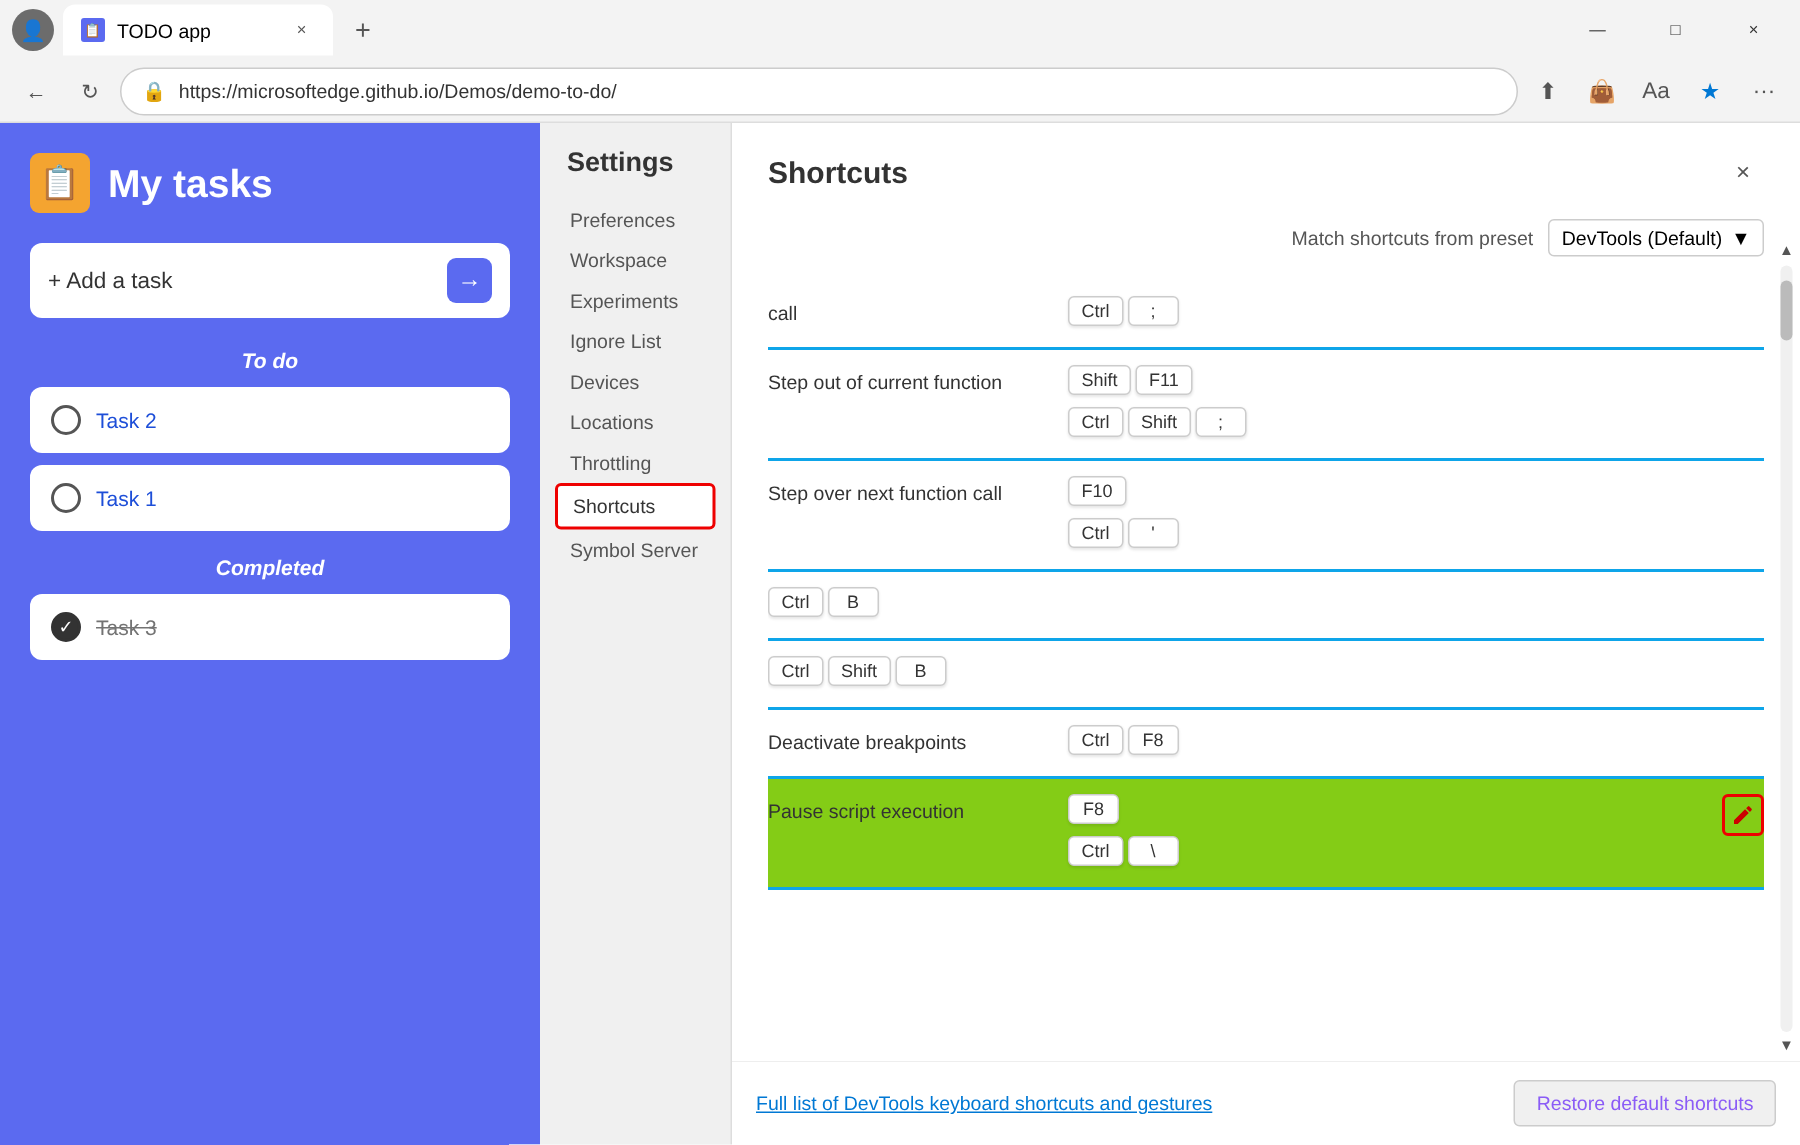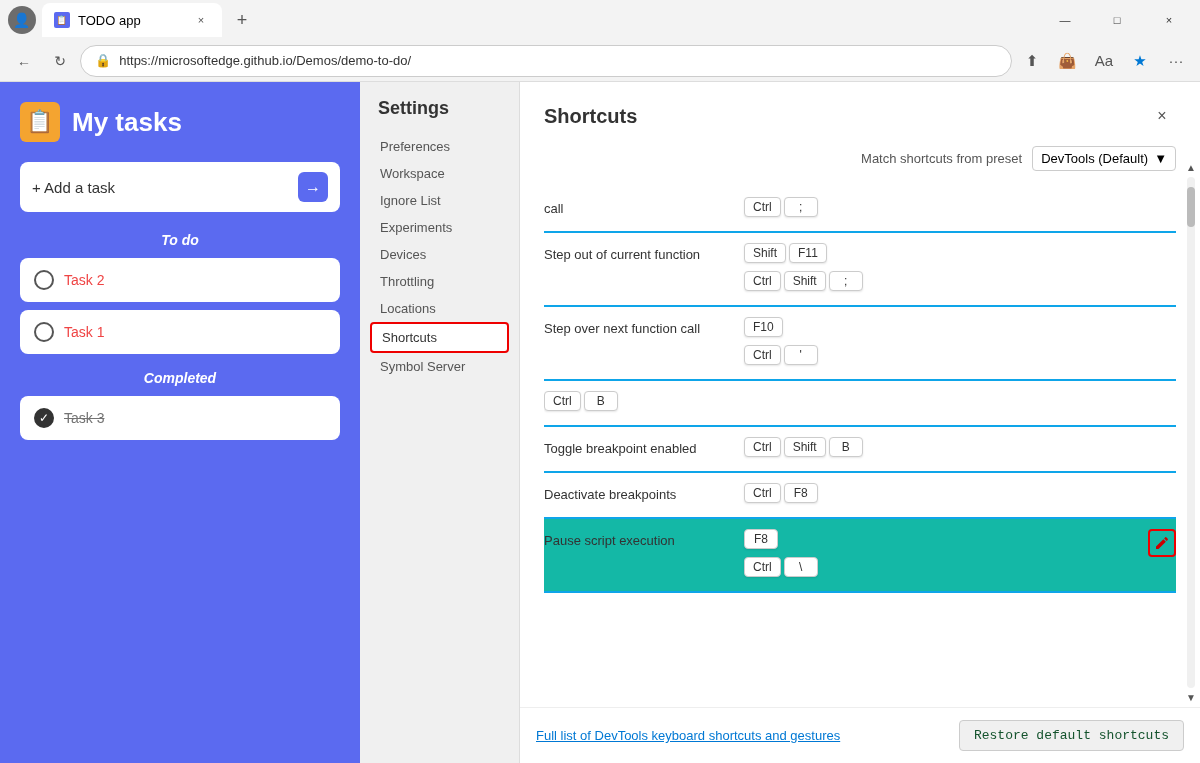--- a/index.html
+++ b/index.html
@@ -33,49 +33,49 @@
     .todo-header { display: flex; align-items: center; gap: 12px; margin-bottom: 20px; }
     .todo-icon { width: 40px; height: 40px; background: #f4a430; border-radius: 6px; display: flex; align-items: center; justify-content: center; font-size: 22px; }
     .todo-title { color: white; font-size: 26px; font-weight: 700; }
     .add-task { background: white; border-radius: 8px; padding: 10px 12px; display: flex; align-items: center; gap: 10px; margin-bottom: 20px; }
     .add-task-text { flex: 1; color: #333; font-size: 15px; }
     .add-task-btn { width: 30px; height: 30px; background: #5b6af0; border-radius: 6px; display: flex; align-items: center; justify-content: center; color: white; font-size: 16px; cursor: pointer; }
     .section-title { color: white; font-size: 14px; font-weight: 600; text-align: center; margin-bottom: 10px; font-style: italic; }
     .task-item { background: white; border-radius: 8px; padding: 12px 14px; display: flex; align-items: center; gap: 10px; margin-bottom: 8px; }
     .task-checkbox { width: 20px; height: 20px; border: 2px solid #555; border-radius: 50%; flex-shrink: 0; }
     .task-checkbox.checked { background: #333; border-color: #333; display: flex; align-items: center; justify-content: center; color: white; font-size: 12px; }
-    .task-label { font-size: 14px; color: #ef4444; }
+    .task-label { font-size: 14px; color: #1d4ed8; }
     .task-label.completed { text-decoration: line-through; color: #737373; }
     .completed-section { margin-top: 16px; }
 
     
-    .settings-panel { width: 160px; background: #f0f0f0; padding: 16px 10px; flex-shrink: 0; border-right: 1px solid #ddd; }
+    .settings-panel { width: 128px; background: #f0f0f0; padding: 16px 10px; flex-shrink: 0; border-right: 1px solid #ddd; }
     .settings-title { font-size: 18px; font-weight: 600; color: #333; margin-bottom: 14px; padding-left: 8px; }
     .settings-menu-item { padding: 6px 10px; color: #555; font-size: 13px; cursor: pointer; border-radius: 4px; }
     .settings-menu-item.active { background: white; border: 2px solid #e00; color: #333; font-weight: 500; border-radius: 4px; }
 
     
     .shortcuts-panel { flex: 1; background: white; padding: 20px 24px; overflow-y: hidden; position: relative; }
     .shortcuts-header { display: flex; align-items: center; justify-content: space-between; margin-bottom: 16px; }
     .shortcuts-title { font-size: 20px; font-weight: 600; color: #333; }
     .close-btn { width: 28px; height: 28px; display: flex; align-items: center; justify-content: center; cursor: pointer; color: #555; font-size: 16px; border-radius: 4px; }
     .preset-row { display: flex; align-items: center; justify-content: flex-end; gap: 10px; margin-bottom: 16px; }
     .preset-label { color: #555; font-size: 13px; }
     .preset-select { border: 1px solid #ccc; border-radius: 4px; padding: 4px 8px; font-size: 13px; background: white; cursor: pointer; display: flex; align-items: center; gap: 6px; }
     .shortcuts-list { overflow-y: auto; height: calc(100% - 120px); }
     .shortcut-row { display: flex; align-items: flex-start; padding: 10px 0; border-bottom: 2px solid #0ea5e9; }
-    .shortcut-row.highlighted { background: #14b8a6; padding: 10px 8px; border-radius: 4px; margin: 0 -8px; }
+    .shortcut-row.highlighted { background: #84cc16; padding: 10px 8px; border-radius: 4px; margin: 0 -8px; }
     .shortcut-name { width: 200px; flex-shrink: 0; color: #333; font-size: 13px; line-height: 1.5; padding-top: 2px; }
     .shortcut-keys { flex: 1; display: flex; flex-wrap: wrap; gap: 4px; align-items: flex-end; }
     .shortcut-keys-group { display: flex; gap: 3px; align-items: center; margin-bottom: 4px; width: 100%; }
     .key { border: 1px solid #ccc; border-radius: 4px; padding: 2px 8px; font-size: 12px; color: #333; background: white; min-width: 34px; text-align: center; display: inline-block; box-shadow: 0 1px 2px rgba(0,0,0,0.1); }
     .edit-icon-btn { width: 28px; height: 28px; display: flex; align-items: center; justify-content: center; cursor: pointer; color: #555; border: 2px solid #e00; border-radius: 4px; margin-left: auto; flex-shrink: 0; }
     .shortcuts-footer { position: absolute; bottom: 0; left: 0; right: 0; padding: 12px 16px; display: flex; align-items: center; justify-content: space-between; border-top: 1px solid #eee; background: white; }
     .full-list-link { color: #0078d4; font-size: 13px; text-decoration: underline; cursor: pointer; }
-    .restore-btn { background: #f0f0f0; border: 1px solid #ccc; border-radius: 4px; padding: 7px 14px; font-size: 13px; cursor: pointer; color: #14532d; font-family: Liberation Mono, monospace; }
+    .restore-btn { background: #f0f0f0; border: 1px solid #ccc; border-radius: 4px; padding: 7px 14px; font-size: 13px; cursor: pointer; color: #8b5cf6; }
     .scrollbar-area { position: absolute; right: 4px; top: 80px; bottom: 60px; width: 10px; display: flex; flex-direction: column; align-items: center; }
     .scroll-up { color: #555; font-size: 10px; cursor: pointer; }
     .scroll-track { flex: 1; width: 8px; background: #f0f0f0; border-radius: 4px; margin: 4px 0; position: relative; }
     .scroll-thumb { width: 8px; height: 40px; background: #bbb; border-radius: 4px; position: absolute; top: 10px; }
     .scroll-down { color: #555; font-size: 10px; cursor: pointer; }
   </style>
 </head>
 <body>
 
 <div class="browser-chrome">
@@ -140,25 +140,25 @@
         <div class="task-checkbox checked">✓</div>
         <span class="task-label completed">Task 3</span>
       </div>
     </div>
   </div>
 
   <div class="settings-panel">
     <div class="settings-title">Settings</div>
     <div class="settings-menu-item">Preferences</div>
     <div class="settings-menu-item">Workspace</div>
+    <div class="settings-menu-item">Experiments</div>
     <div class="settings-menu-item">Ignore List</div>
-    <div class="settings-menu-item">Experiments</div>
     <div class="settings-menu-item">Devices</div>
+    <div class="settings-menu-item">Locations</div>
     <div class="settings-menu-item">Throttling</div>
-    <div class="settings-menu-item">Locations</div>
     <div class="settings-menu-item active">Shortcuts</div>
     <div class="settings-menu-item">Symbol Server</div>
   </div>
 
   <div class="shortcuts-panel">
     <div class="shortcuts-header">
       <span class="shortcuts-title">Shortcuts</span>
       <div class="close-btn">×</div>
     </div>
 
@@ -213,21 +213,20 @@
       <div class="shortcut-row">
         <div class="shortcut-keys">
           <div class="shortcut-keys-group">
             <span class="key">Ctrl</span>
             <span class="key">B</span>
           </div>
         </div>
       </div>
 
       <div class="shortcut-row">
-        <span class="shortcut-name">Toggle breakpoint enabled</span>
         <div class="shortcut-keys">
           <div class="shortcut-keys-group">
             <span class="key">Ctrl</span>
             <span class="key">Shift</span>
             <span class="key">B</span>
           </div>
         </div>
       </div>
 
       <div class="shortcut-row">

